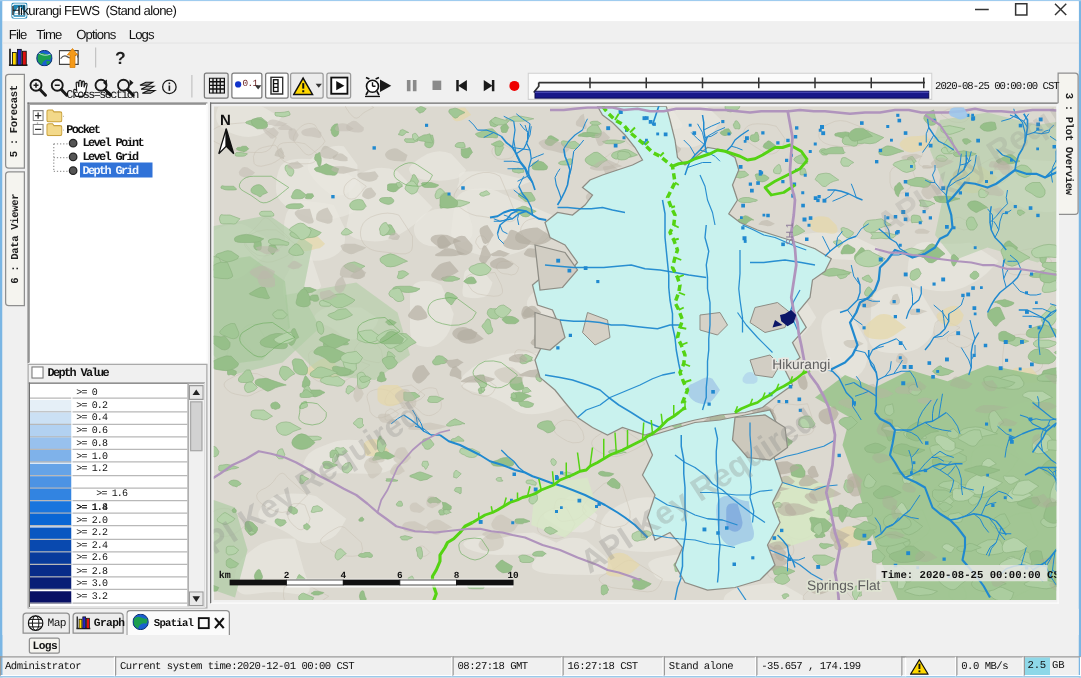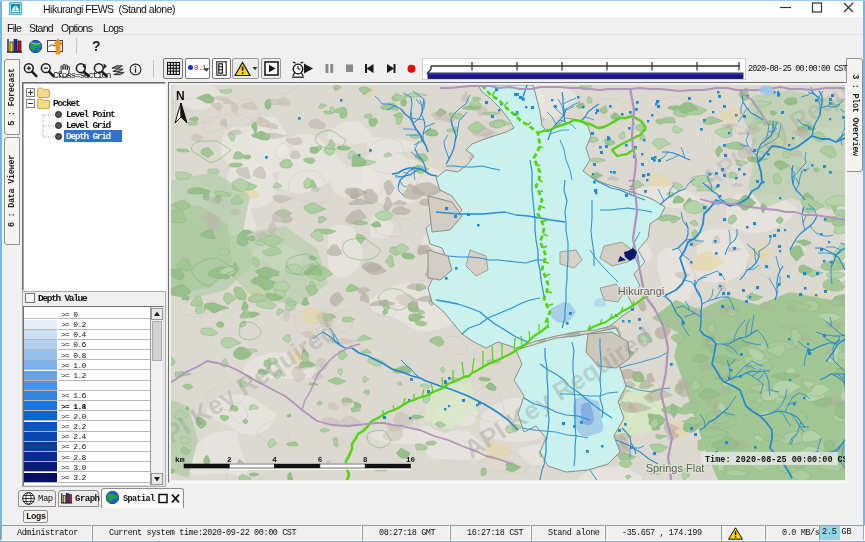--- a/index.html
+++ b/index.html
@@ -3,44 +3,44 @@
 *{margin:0;padding:0;box-sizing:border-box}
 html,body{width:865px;height:542px;overflow:hidden;background:#f0f0f0;
  font-family:"Liberation Sans",sans-serif;position:relative}
 .abs{position:absolute}
 .mono{font-family:"Liberation Mono",monospace}
 .vtabL{position:absolute;background:#f5f4ef;border:1px solid #8f8f8f;border-radius:3px 0 0 3px;
  display:flex;align-items:center;justify-content:center}
 .vtabL span{transform:rotate(-90deg);white-space:nowrap;font-family:"Liberation Mono",monospace;
  font-size:8.5px;font-weight:bold;color:#222;letter-spacing:-0.3px}
 .cell{position:absolute;top:525px;height:16px;border:1px solid;border-color:#9a9a9a #ffffff #ffffff #9a9a9a;
- font-family:"Liberation Mono",monospace;font-size:8.5px;color:#111;padding:2px 0 0 16px;white-space:nowrap;letter-spacing:-0.42px}
+ font-family:"Liberation Mono",monospace;font-size:8.5px;color:#111;padding:2px 0 0 3px;white-space:nowrap;letter-spacing:-0.42px}
 </style></head><body>
 <div class="abs" style="left:0;top:0;width:2px;height:542px;background:#7ab6e4"></div>
 <div class="abs" style="left:863px;top:0;width:2px;height:542px;background:#7ab6e4"></div>
 <div class="abs" style="left:0;top:540px;width:865px;height:2px;background:#7ab6e4"></div>
 <div class="abs" style="left:0;top:0;width:865px;height:1px;background:#9fccef"></div>
 <div class="abs" style="left:2px;top:1px;width:861px;height:16px;background:#ffffff"></div>
 <svg class="abs" style="left:9px;top:2px" width="13" height="13" viewBox="0 0 13 13">
 <rect width="13" height="13" rx="2" fill="#1f86b4"></rect>
 <rect x="1.2" y="1.2" width="10.6" height="10.6" rx="1.2" fill="none" stroke="#fff" stroke-width="1"></rect>
 <path d="M2.5 8.5 Q4.5 4 6.5 3.2 Q8.5 4 10.5 8.5 Z" fill="#fff"></path>
 <rect x="2.5" y="8.8" width="8" height="1.4" fill="#fff"></rect>
 <path d="M6.2 3.2 L6.2 8.6" stroke="#1f86b4" stroke-width="0.8"></path>
 </svg>
-<div class="abs" style="left:43px;top:3px;font-size:10.5px;letter-spacing:-0.5px;color:#111">Hikurangi FEWS&nbsp;&nbsp;(Stand alone)</div>
+<div class="abs" style="left:9px;top:3px;font-size:10.5px;letter-spacing:-0.5px;color:#111">Hikurangi FEWS&nbsp;&nbsp;(Stand alone)</div>
 <svg class="abs" style="left:770px;top:0" width="92" height="15" viewBox="0 0 92 15">
 <line x1="10" y1="7.5" x2="21" y2="7.5" stroke="#333" stroke-width="1.2"></line>
 <rect x="42.5" y="3" width="9" height="9" fill="none" stroke="#333" stroke-width="1.2"></rect>
 <line x1="74" y1="3" x2="83" y2="12" stroke="#333" stroke-width="1.2"></line>
 <line x1="83" y1="3" x2="74" y2="12" stroke="#333" stroke-width="1.2"></line>
 </svg>
 <div class="abs" style="left:2px;top:17px;width:861px;height:18px;background:#f0f0f0;border-bottom:1px solid #e3e3e3"></div>
 <div class="abs" style="left:7px;top:22px;font-size:10.5px;letter-spacing:-0.7px;color:#111">File</div>
-<div class="abs" style="left:29px;top:22px;font-size:10.5px;letter-spacing:-0.7px;color:#111">Stand</div>
+<div class="abs" style="left:29px;top:22px;font-size:10.5px;letter-spacing:-0.7px;color:#111">Time</div>
 <div class="abs" style="left:61px;top:22px;font-size:10.5px;letter-spacing:-0.7px;color:#111">Options</div>
 <div class="abs" style="left:103px;top:22px;font-size:10.5px;letter-spacing:-0.7px;color:#111">Logs</div>
 <div class="abs" style="left:2px;top:35px;width:861px;height:22px;background:#f0f0f0"></div>
 <svg class="abs" style="left:7px;top:38px" width="16" height="15" viewBox="0 0 16 15">
 <line x1="1" y1="1" x2="1" y2="14" stroke="#222" stroke-width="1.4"></line>
 <line x1="0" y1="14" x2="15" y2="14" stroke="#222" stroke-width="1.4"></line>
 <rect x="3" y="4" width="3" height="10" fill="#ffd800" stroke="#111" stroke-width="0.7"></rect>
 <rect x="7" y="1.5" width="3" height="12.5" fill="#2222cc" stroke="#111" stroke-width="0.7"></rect>
 <rect x="11" y="3" width="3" height="11" fill="#dd1111" stroke="#111" stroke-width="0.7"></rect>
 </svg>
@@ -239,21 +239,21 @@
 <div class="abs" style="left:58px;top:360.3px;width:92px;height:10.2px;border-bottom:1px solid #b8b8b8"></div>
 <div class="abs mono" style="left:61px;top:360.8px;font-size:8px;color:#111;letter-spacing:-0.7px">&gt;= 1.0</div>
 <div class="abs" style="left:24px;top:370.5px;width:33px;height:10.2px;background:#65a3e7;border-bottom:1px solid #b8b8b8"></div>
 <div class="abs" style="left:58px;top:370.5px;width:92px;height:10.2px;border-bottom:1px solid #b8b8b8"></div>
 <div class="abs mono" style="left:61px;top:371.0px;font-size:8px;color:#111;letter-spacing:-0.7px">&gt;= 1.2</div>
 <div class="abs" style="left:24px;top:380.7px;width:33px;height:10.2px;background:#4c93e4;border-bottom:1px solid #b8b8b8"></div>
 <div class="abs" style="left:58px;top:380.7px;width:92px;height:10.2px;border-bottom:1px solid #b8b8b8"></div>
 <div class="abs mono" style="left:61px;top:402px;font-size:8px;color:#111;letter-spacing:-0.7px">&gt;= 1.4</div>
 <div class="abs" style="left:24px;top:390.9px;width:33px;height:10.2px;background:#3284e1;border-bottom:1px solid #b8b8b8"></div>
 <div class="abs" style="left:58px;top:390.9px;width:92px;height:10.2px;border-bottom:1px solid #b8b8b8"></div>
-<div class="abs mono" style="left:61px;top:391.4px;font-size:8px;color:#111;letter-spacing:-0.7px">&gt;= 1.6</div>
+<div class="abs mono" style="left:77px;top:391.4px;font-size:8px;color:#111;letter-spacing:-0.7px">&gt;= 1.6</div>
 <div class="abs" style="left:24px;top:401.1px;width:33px;height:10.2px;background:#1975dd;border-bottom:1px solid #b8b8b8"></div>
 <div class="abs" style="left:58px;top:401.1px;width:92px;height:10.2px;border-bottom:1px solid #b8b8b8"></div>
 <div class="abs mono" style="left:61px;top:401.6px;font-size:8px;color:#111;letter-spacing:-0.7px">&gt;= 1.8</div>
 <div class="abs" style="left:24px;top:411.3px;width:33px;height:10.2px;background:#0966d4;border-bottom:1px solid #b8b8b8"></div>
 <div class="abs" style="left:58px;top:411.3px;width:92px;height:10.2px;border-bottom:1px solid #b8b8b8"></div>
 <div class="abs mono" style="left:61px;top:411.8px;font-size:8px;color:#111;letter-spacing:-0.7px">&gt;= 2.0</div>
 <div class="abs" style="left:24px;top:421.5px;width:33px;height:10.2px;background:#0957c1;border-bottom:1px solid #b8b8b8"></div>
 <div class="abs" style="left:58px;top:421.5px;width:92px;height:10.2px;border-bottom:1px solid #b8b8b8"></div>
 <div class="abs mono" style="left:61px;top:422.0px;font-size:8px;color:#111;letter-spacing:-0.7px">&gt;= 2.2</div>
 <div class="abs" style="left:24px;top:431.7px;width:33px;height:10.2px;background:#0949af;border-bottom:1px solid #b8b8b8"></div>
@@ -1651,21 +1651,21 @@
 </svg>
 <div class="abs mono" style="left:123px;top:494px;font-size:8.5px;font-weight:bold;color:#111;letter-spacing:-0.6px">Spatial</div>
 <svg class="abs" style="left:158px;top:493px" width="22" height="11" viewBox="0 0 22 11">
 <rect x="1" y="1.5" width="8" height="8" fill="none" stroke="#111" stroke-width="1.5"></rect>
 <line x1="14" y1="1.5" x2="21" y2="9.5" stroke="#111" stroke-width="1.8"></line>
 <line x1="21" y1="1.5" x2="14" y2="9.5" stroke="#111" stroke-width="1.8"></line>
 </svg>
 <div class="abs" style="left:23px;top:510px;width:25px;height:13px;background:#f4f3ee;border:1px solid #8f8f8f;border-radius:2px"></div>
 <div class="abs mono" style="left:26px;top:512px;font-size:9px;font-weight:bold;color:#111;letter-spacing:-0.5px">Logs</div>
 <div class="cell" style="left:0px;width:92px">Administrator</div>
-<div class="cell" style="left:92px;width:270px">Current system time:2020-09-22 00:00 CST</div>
+<div class="cell" style="left:92px;width:270px">Current system time:2020-12-01 00:00 CST</div>
 <div class="cell" style="left:362px;width:88px">08:27:18 GMT</div>
 <div class="cell" style="left:450px;width:81px">16:27:18 CST</div>
 <div class="cell" style="left:531px;width:74px">Stand alone</div>
 <div class="cell" style="left:605px;width:120px">-35.657 , 174.199</div>
 <div class="cell" style="left:721px;width:44px"></div>
 <div class="cell" style="left:765px;width:54px">0.0 MB/s</div>
 <div class="cell" style="left:819px;width:46px"></div>
 <div class="abs" style="left:820px;top:526px;width:20px;height:14px;background:#8ed8e8"></div>
 <div class="abs mono" style="left:822px;top:527px;font-size:8.5px;color:#111;letter-spacing:-0.2px">2.5 GB</div>
 <svg class="abs" style="left:728px;top:527px" width="15" height="13" viewBox="0 0 15 13">

